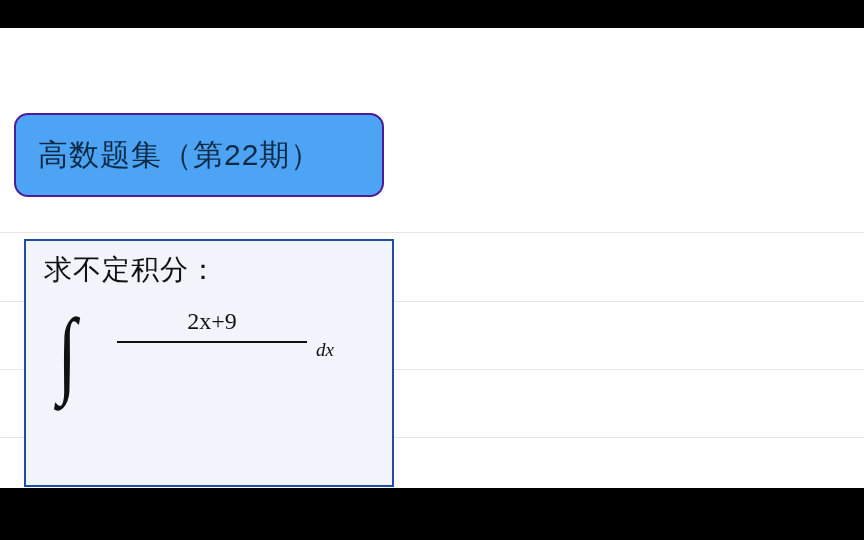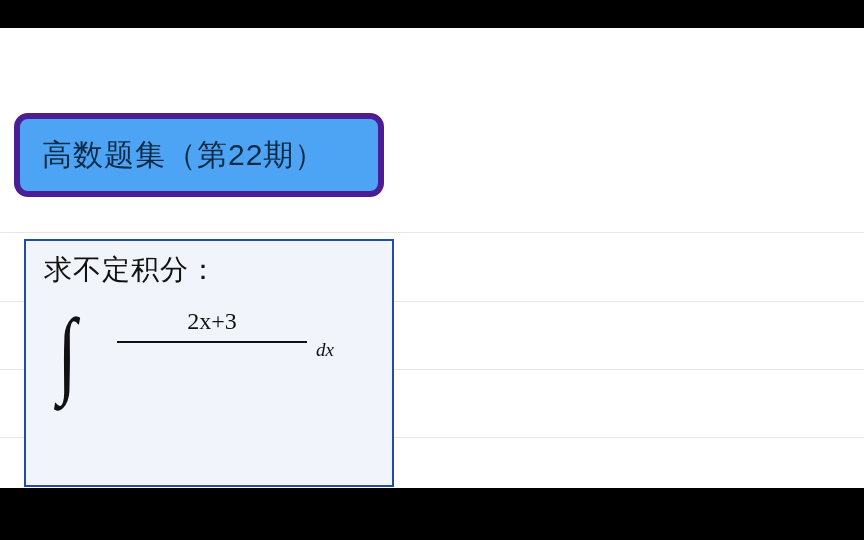--- a/index.html
+++ b/index.html
@@ -9,21 +9,21 @@
   .botbar { position: absolute; left: 0; bottom: 0; width: 864px; height: 52px; background: #000; }
   .whitespace { position: absolute; left: 0; top: 28px; width: 864px; height: 460px; background: #fff; }
   .rules { position: absolute; left: 0; top: 28px; width: 864px; height: 460px; pointer-events: none; }
   .rules .line { position: absolute; left: 0; width: 864px; height: 0; border-top: 1px solid #e6e6e6; }
 
   .title-box {
     position: absolute;
     left: 14px; top: 113px;
     width: 370px; height: 84px;
     background: #4ea4f4;
-    border: 6px solid #4c1d95;
+    border: 2px solid #4c1d95;
     border-radius: 14px;
     display: flex; align-items: center; justify-content: flex-start;
     padding-left: 22px;
   }
   .title-box span { font-size: 30px; font-weight: 500; color: #0b2a45; letter-spacing: 1px; }
 
   .problem-box {
     position: absolute;
     left: 24px; top: 239px;
     width: 370px; height: 248px;
@@ -59,21 +59,21 @@
   <div class="title-box">
     <span>高数题集（第22期）</span>
   </div>
 
   <div class="problem-box">
     <div class="problem-inner">
       <div class="prompt">求不定积分：</div>
       <div class="formula">
         <div class="int-sign">∫</div>
         <div class="frac">
-          <div class="num">2x+3</div>
+          <div class="num">2x+9</div>
           <div class="bar"></div>
         </div>
         <div class="dx">dx</div>
       </div>
     </div>
   </div>
 
   <div class="botbar"></div>
 </div>
 

